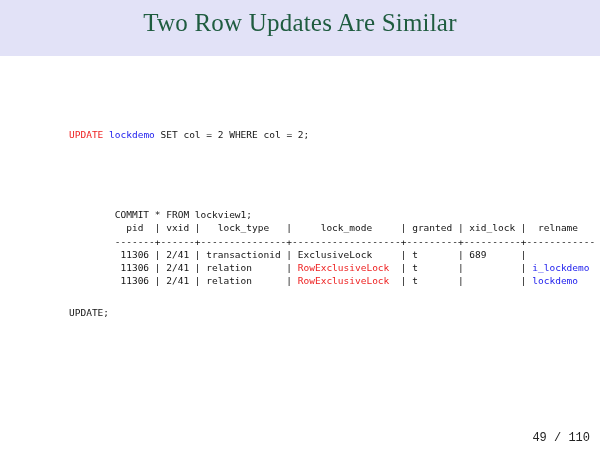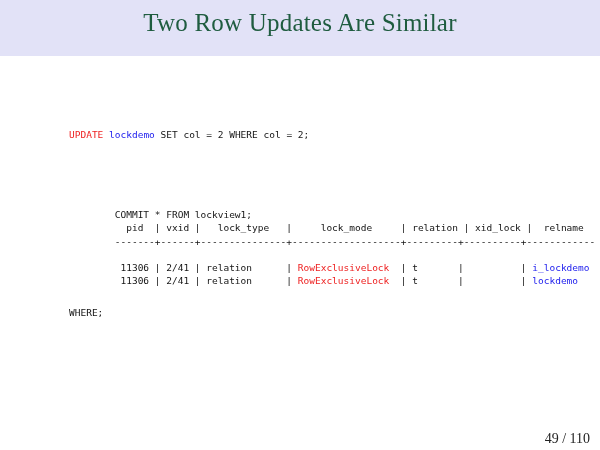--- a/index.html
+++ b/index.html
@@ -44,46 +44,47 @@
     letter-spacing: 0px;
     padding-left: 19px;
   }
   .c-ink  { color: var(--code-ink, #141414); }
   .c-red  { color: var(--keyword-red, #ee2222); }
   .c-blue { color: var(--identifier-blue, #2222ee); }
   .page-number {
     position: absolute;
     right: 10px;
     top: 431px;
-    font-family: Liberation Serif, serif;
-    font-size: 14px;
+    font-family: Liberation Mono, monospace;
+    font-size: 12px;
     color: #222222;
   }
 </style>
 </head>
 <body>
 
 <div class="slide">
 
   <div class="title-bar">
     <div class="slide-title">Two Row Updates Are Similar</div>
   </div>
 
   <pre class="code-line" style="top:128px"><span class="c-red">UPDATE</span><span class="c-ink"> </span><span class="c-blue">lockdemo</span><span class="c-ink"> SET col = 2 WHERE col = 2;</span></pre>
 
 
 
   <pre class="code-line" style="top:208px"><span class="c-ink">        COMMIT * FROM lockview1;</span></pre>
 
-  <pre class="code-line" style="top:221px"><span class="c-ink">          pid  | vxid |   lock_type   |     lock_mode     | relation | xid_lock |  relname</span></pre>
+  <pre class="code-line" style="top:221px"><span class="c-ink">          pid  | vxid |   lock_type   |     lock_mode     | granted | xid_lock |  relname</span></pre>
 
   <pre class="code-line" style="top:235px"><span class="c-ink">        -------+------+---------------+-------------------+---------+----------+------------</span></pre>
 
+  <pre class="code-line" style="top:248px"><span class="c-ink">         11306 | 2/41 | transactionid | ExclusiveLock     | t       | 689      |</span></pre>
 
   <pre class="code-line" style="top:261px"><span class="c-ink">         11306 | 2/41 | relation      | </span><span class="c-red">RowExclusiveLock</span><span class="c-ink">  | t       |          | </span><span class="c-blue">i_lockdemo</span></pre>
 
   <pre class="code-line" style="top:274px"><span class="c-ink">         11306 | 2/41 | relation      | </span><span class="c-red">RowExclusiveLock</span><span class="c-ink">  | t       |          | </span><span class="c-blue">lockdemo</span></pre>
 
-  <pre class="code-line" style="top:306px"><span class="c-ink">WHERE;</span></pre>
+  <pre class="code-line" style="top:306px"><span class="c-ink">UPDATE;</span></pre>
 
   <div class="page-number">49 / 110</div>
 
 </div>
 
 </body></html>

